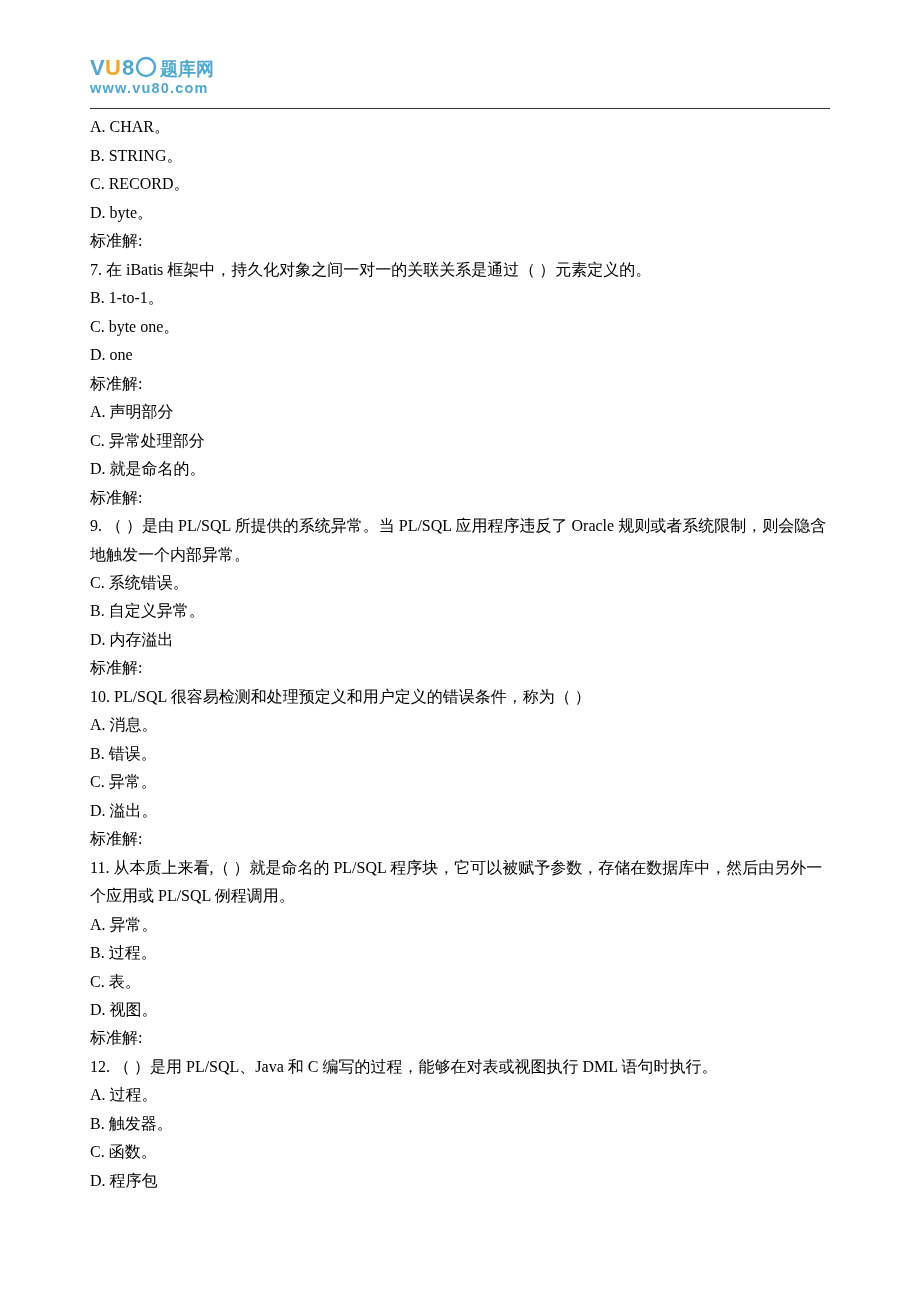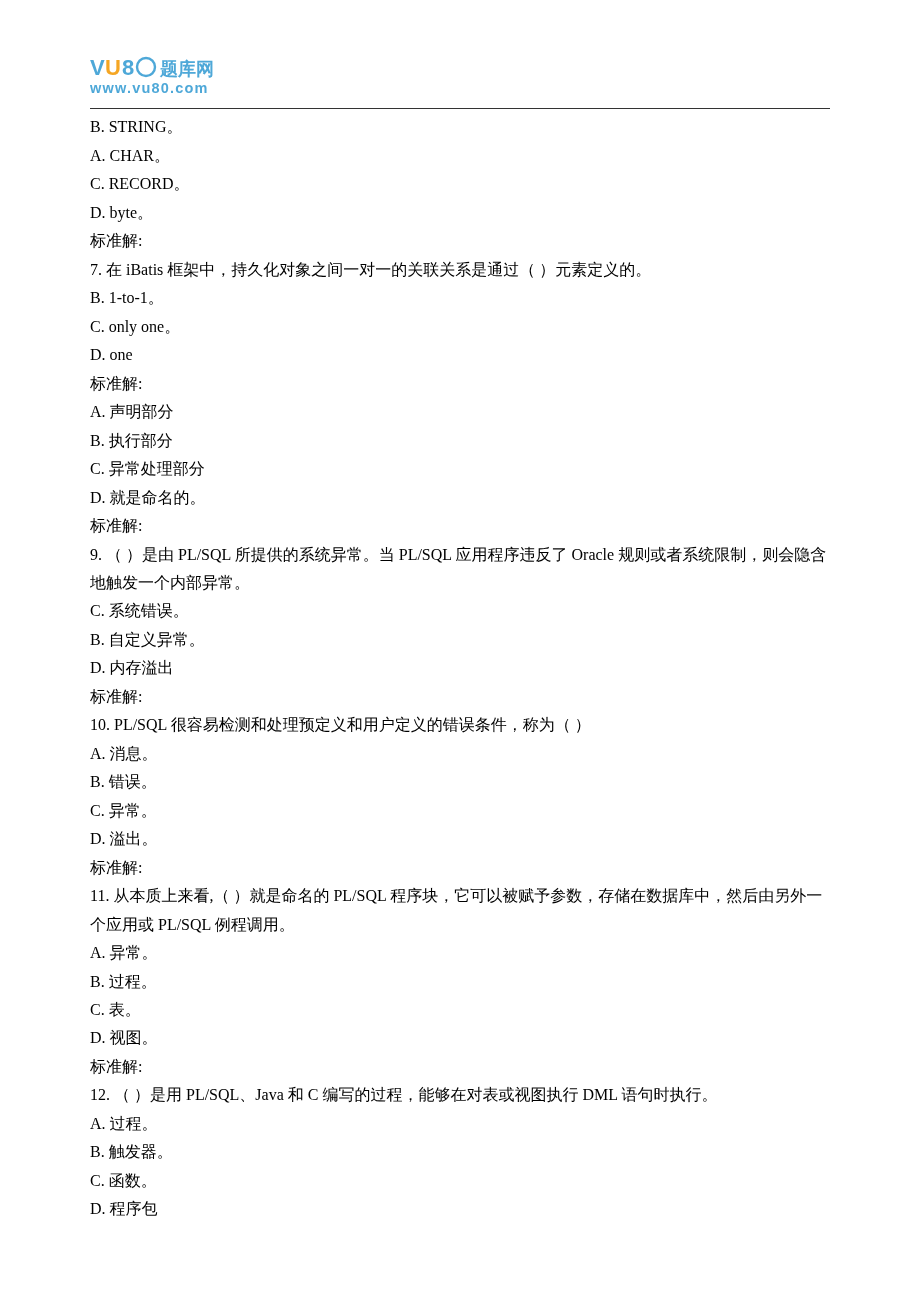--- a/index.html
+++ b/index.html
@@ -26,32 +26,31 @@
     <text x="15" y="20" font-family="Arial" font-size="22" font-weight="bold" fill="#f5a623">U</text>
     <text x="32" y="20" font-family="Arial" font-size="22" font-weight="bold" fill="#4ea8d8">8</text>
     <circle cx="56" cy="12" r="9" fill="none" stroke="#4ea8d8" stroke-width="2.4"></circle>
     <text x="70" y="20" font-family="SimHei, sans-serif" font-size="18" font-weight="bold" fill="#4ea8d8">题库网</text>
     <text x="0" y="38" font-family="Arial" font-size="14.5" font-weight="bold" letter-spacing="1.2" fill="#4ea8d8">www.vu80.com</text>
   </svg>
 </div>
 <hr class="hr-line">
 
 <div id="content">
+    <span class="line">A. CHAR。</span>
     <span class="line">B. STRING。</span>
-    <span class="line">A. CHAR。</span>
     <span class="line">C. RECORD。</span>
     <span class="line">D. byte。</span>
     <span class="line">标准解:</span>
     <span class="line">7.   在 iBatis 框架中，持久化对象之间一对一的关联关系是通过（ ）元素定义的。</span>
     <span class="line">B. 1-to-1。</span>
-    <span class="line">C. only one。</span>
+    <span class="line">C. byte one。</span>
     <span class="line">D. one</span>
     <span class="line">标准解:</span>
     <span class="line">A. 声明部分</span>
-    <span class="line">B. 执行部分</span>
     <span class="line">C. 异常处理部分</span>
     <span class="line">D. 就是命名的。</span>
     <span class="line">标准解:</span>
     <span class="line">9.   （ ）是由 PL/SQL 所提供的系统异常。当 PL/SQL 应用程序违反了 Oracle 规则或者系统限制，则会隐含地触发一个内部异常。</span>
     <span class="line">C. 系统错误。</span>
     <span class="line">B. 自定义异常。</span>
     <span class="line">D. 内存溢出</span>
     <span class="line">标准解:</span>
     <span class="line">10.   PL/SQL 很容易检测和处理预定义和用户定义的错误条件，称为（ ）</span>
     <span class="line">A. 消息。</span>

